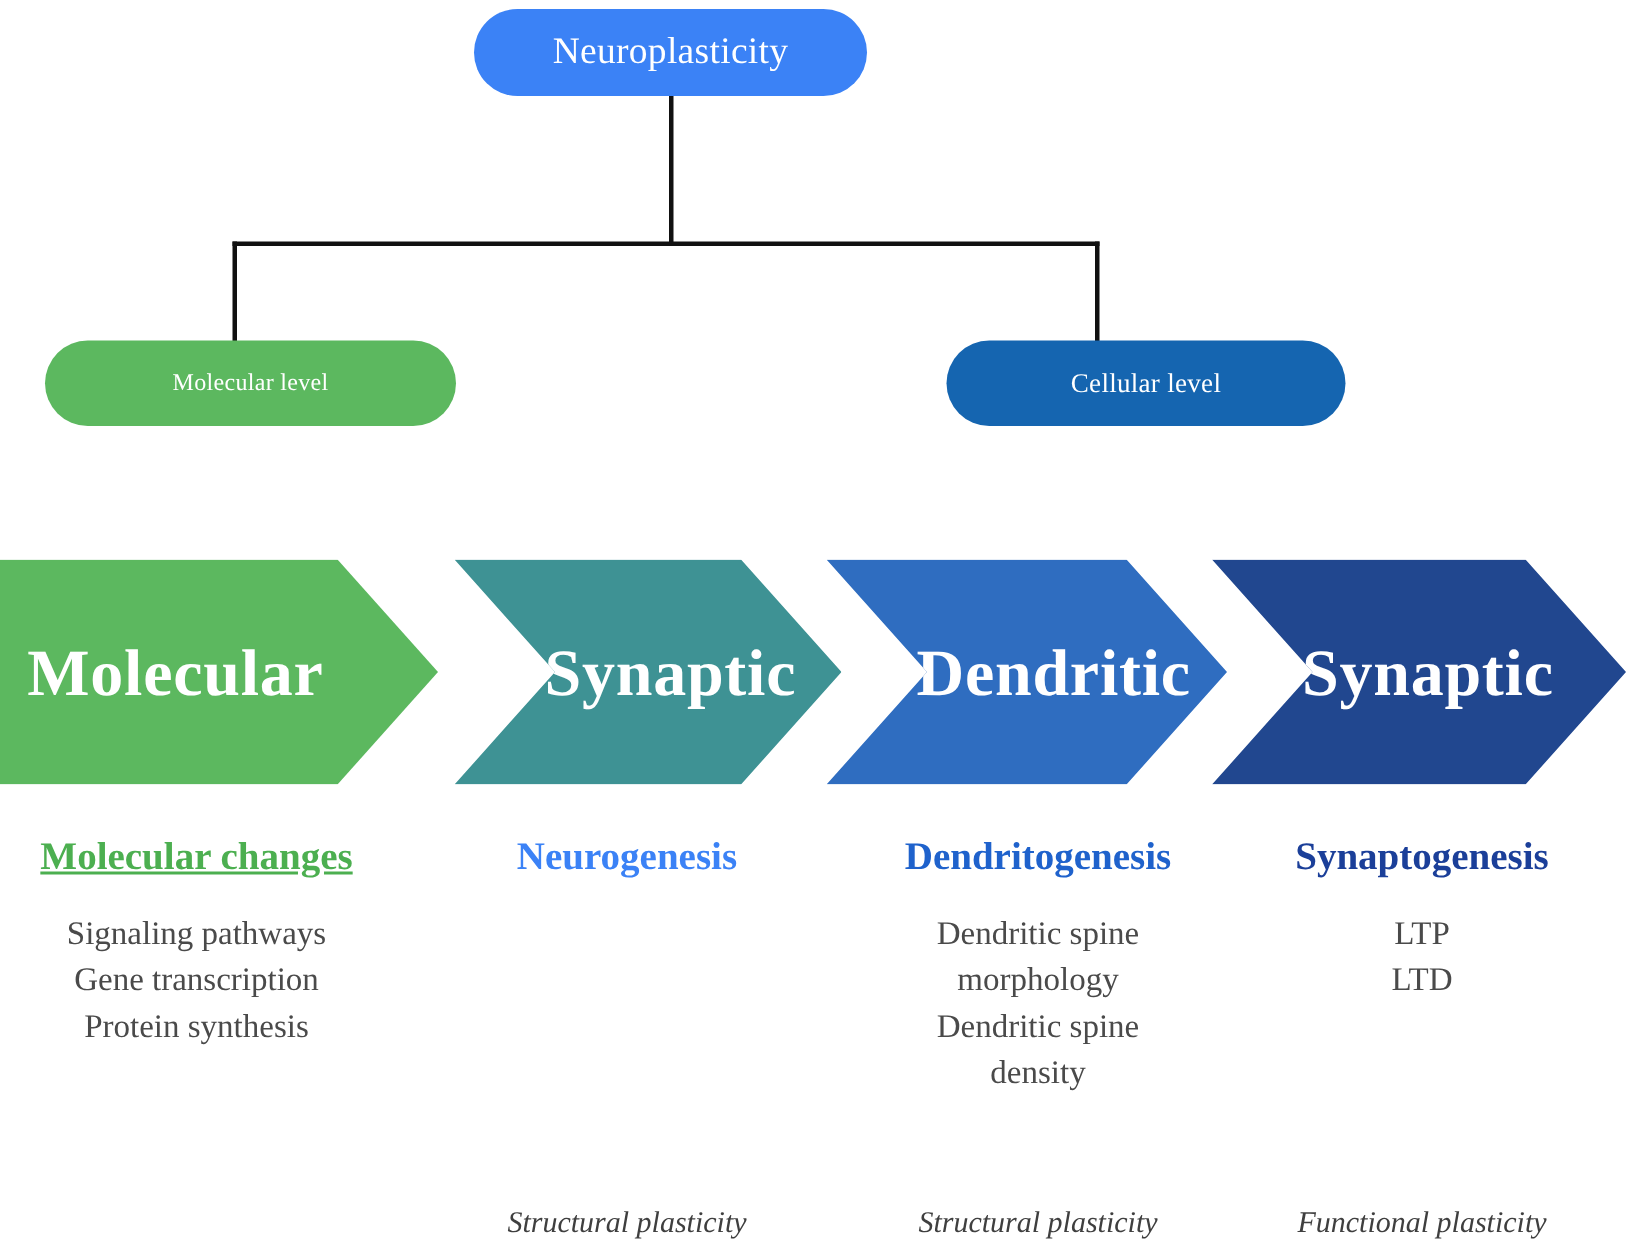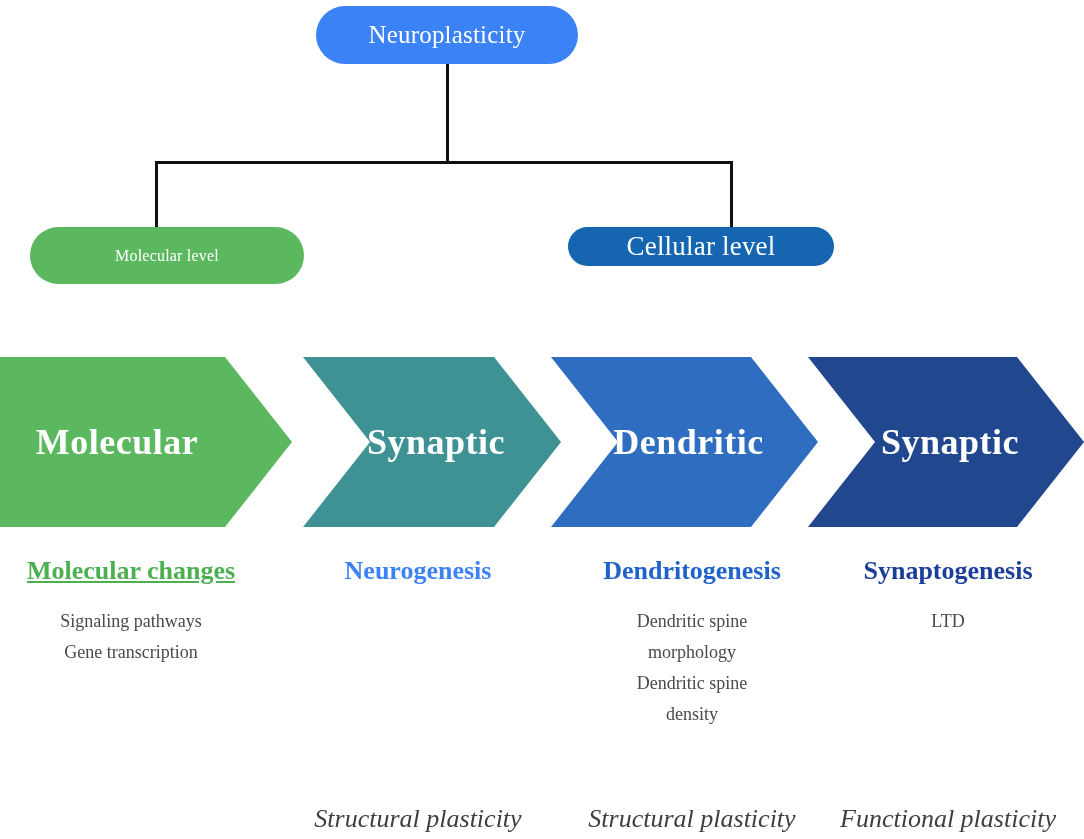--- a/index.html
+++ b/index.html
@@ -35,53 +35,53 @@
     background: #77adbb;
     font-size: 25px;
   }
   #pill-molecular {
     left: 30px;  top: 227px;
     width: 274px; height: 57px;
     background: #5cb85f;
     font-size: 16px;
   }
   #pill-cellular {
-    left: 568px; top: 227px;
-    width: 266px; height: 39px;
+    left: 631px; top: 227px;
+    width: 266px; height: 57px;
     background: #1565b0;
-    font-size: 27px;
+    font-size: 18px;
   }
 
   
   .line {
     position: absolute;
     background: #111111;
   }
   #line-root-down  { left: 446px; top: 64px;  width: 3px;  height: 99px; }
   #line-horizontal { left: 155px; top: 161px; width: 578px; height: 3px; }
   #line-left-down  { left: 155px; top: 161px; width: 3px;  height: 68px; }
   #line-right-down { left: 730px; top: 161px; width: 3px;  height: 68px; }
 
   
   #chevron-band {
     position: absolute;
     left: 0; top: 357px;
     width: 1084px; height: 150px;
   }
   .chevron {
     position: absolute;
-    top: 0;
-    height: 170px;
+    top: 16px;
+    height: 150px;
     display: flex;
     align-items: center;
     box-sizing: border-box;
     color: #ffffff;
     font-family: "Liberation Serif", "DejaVu Serif", serif;
     font-weight: bold;
-    font-size: 36px;
+    font-size: 44px;
     letter-spacing: .5px;
   }
   .chevron .chev-label { width: 100%; text-align: center; }
 
   
   #chevron-0 {
     left: 0; width: 292px;
     background: #5cb85f;
     clip-path: polygon(0 0, 225px 0, 292px 50%, 225px 100%, 0 100%);
     padding-right: 58px;
@@ -125,33 +125,33 @@
   .col-heading {
     font-family: "Liberation Serif", "DejaVu Serif", serif;
     font-weight: bold;
     font-size: 26px;
     line-height: 30px;
     white-space: nowrap;
   }
   .col-items {
     margin-top: 20px;
     font-family: "Liberation Serif", "DejaVu Serif", serif;
-    font-size: 18px;
+    font-size: 22px;
     line-height: 31px;
     color: #4a4a4a;
   }
   .col-item { white-space: nowrap; }
 
   .col-caption {
     position: absolute;
     left: 0; right: 0;
     top: 248px;
     font-family: "Liberation Serif", "DejaVu Serif", serif;
     font-style: italic;
-    font-size: 26px;
+    font-size: 20px;
     color: #3f3f3f;
     text-align: center;
     white-space: nowrap;
   }
 </style>
 </head>
 <body>
 
 <div class="pill" id="pill-root" style="background: #3b82f6;">Neuroplasticity</div>
 
@@ -179,20 +179,21 @@
   </div>
 </div>
 
 <div id="columns">
 
   <div class="column" id="column-0">
     <div class="col-heading" style="color: rgb(76, 175, 80); text-decoration: underline;">Molecular changes</div>
     <div class="col-items">
       <div class="col-item">Signaling pathways</div>
       <div class="col-item">Gene transcription</div>
+      <div class="col-item">Protein synthesis</div>
     </div>
 
   </div>
 
   <div class="column" id="column-1">
     <div class="col-heading" style="color: #3b82f6;">Neurogenesis</div>
     <div class="col-caption">Structural plasticity</div>
   </div>
 
   <div class="column" id="column-2">
@@ -202,18 +203,19 @@
       <div class="col-item">morphology</div>
       <div class="col-item">Dendritic spine</div>
       <div class="col-item">density</div>
     </div>
     <div class="col-caption">Structural plasticity</div>
   </div>
 
   <div class="column" id="column-3">
     <div class="col-heading" style="color: rgb(27, 63, 153);">Synaptogenesis</div>
     <div class="col-items">
+      <div class="col-item">LTP</div>
       <div class="col-item">LTD</div>
     </div>
     <div class="col-caption">Functional plasticity</div>
   </div>
 
 </div>
 
 </body></html>

